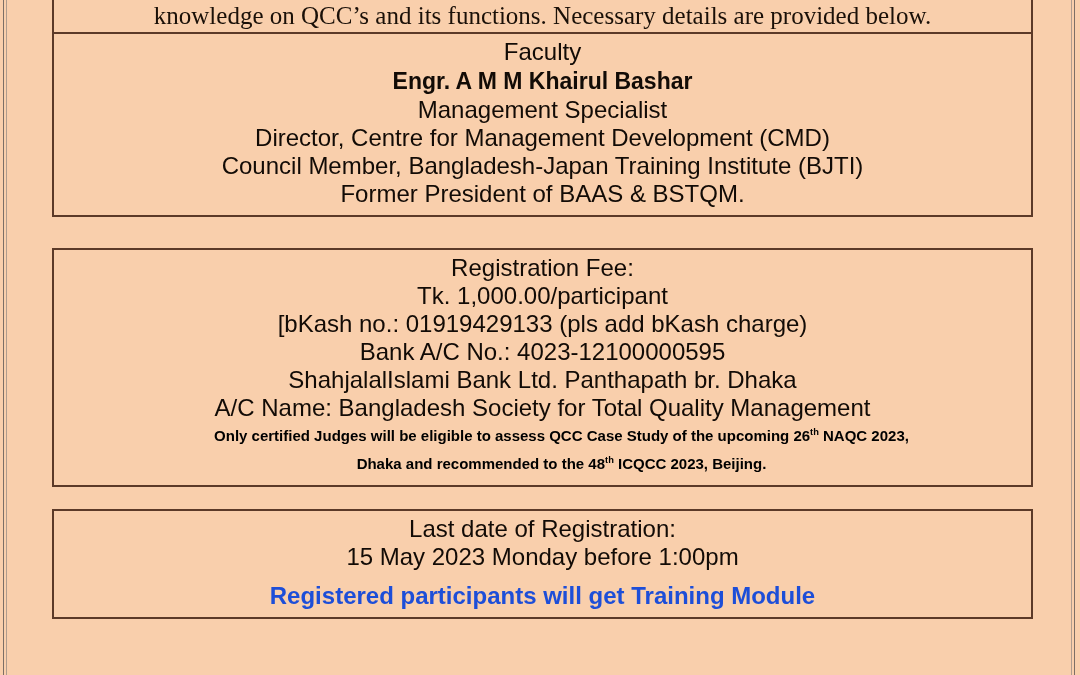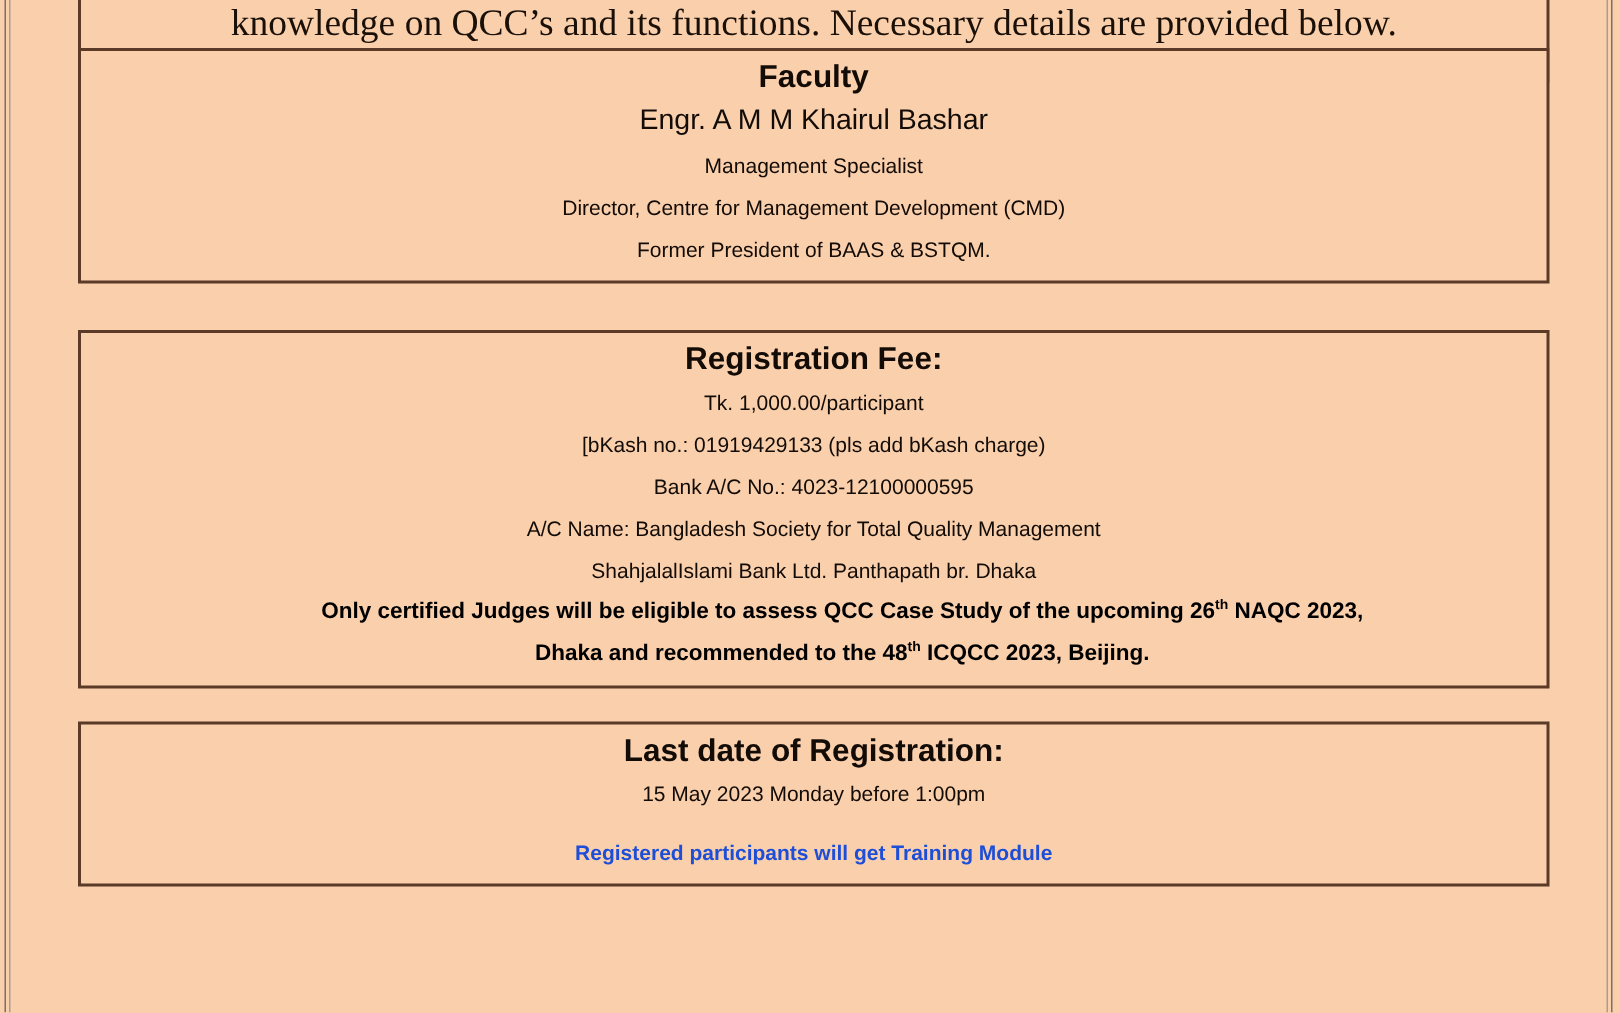--- a/index.html
+++ b/index.html
@@ -63,27 +63,27 @@
     line-height: 29px;
     color: #1a1008;
     white-space: nowrap;
   }
 
   .spacer-1 { height: 32px; }
   .spacer-2 { height: 31px; }
   .spacer-3 { height: 22px; }
 
   .line {
-    font-size: 14px;
+    font-size: 24px;
     line-height: 28px;
     color: #120b06;
     white-space: nowrap;
   }
-  .line.head   { font-weight: bold; font-size: 21px; }
-  .line.name   { font-weight: normal; font-size: 19px; line-height: 30px; }
+  .line.head   { font-weight: normal; font-size: 24px; }
+  .line.name   { font-weight: bold; font-size: 23px; line-height: 30px; }
   .line.red    { color: #1d4ed8; font-weight: bold; }
   .line.redbig { color: #000000; font-weight: bold; font-size: 15px; margin-left: 38px; }
   .gap-line    { height: 11px; }
 
   sup {
     font-size: 0.62em;
     vertical-align: super;
     line-height: 0;
   }
 </style>
@@ -102,32 +102,33 @@
 
 <div class="doc">
 
   <div class="spacer-1"></div>
 
   <div class="panel">
     <div class="line head">Faculty</div>
     <div class="line name">Engr. A M M Khairul Bashar</div>
     <div class="line">Management Specialist</div>
     <div class="line">Director, Centre for Management Development (CMD)</div>
+    <div class="line">Council Member, Bangladesh-Japan Training Institute (BJTI)</div>
     <div class="line">Former President of BAAS &amp; BSTQM.</div>
   </div>
 
   <div class="spacer-2"></div>
 
   <div class="panel">
     <div class="line head">Registration Fee:</div>
     <div class="line">Tk. 1,000.00/participant</div>
     <div class="line">[bKash no.: 01919429133 (pls add bKash charge)</div>
     <div class="line">Bank A/C No.: 4023-12100000595</div>
+    <div class="line">ShahjalalIslami Bank Ltd. Panthapath br. Dhaka</div>
     <div class="line">A/C Name: Bangladesh Society for Total Quality Management</div>
-    <div class="line">ShahjalalIslami Bank Ltd. Panthapath br. Dhaka</div>
     <div class="line redbig"><span>Only certified Judges will be eligible to assess QCC Case Study of the upcoming 26</span><sup>th</sup><span> NAQC 2023,</span></div>
     <div class="line redbig"><span>Dhaka and recommended to the 48</span><sup>th</sup><span> ICQCC 2023, Beijing.</span></div>
   </div>
 
   <div class="spacer-3"></div>
 
   <div class="panel">
     <div class="line head">Last date of Registration:</div>
     <div class="line">15 May 2023 Monday before 1:00pm</div>
     <div class="gap-line"></div>

